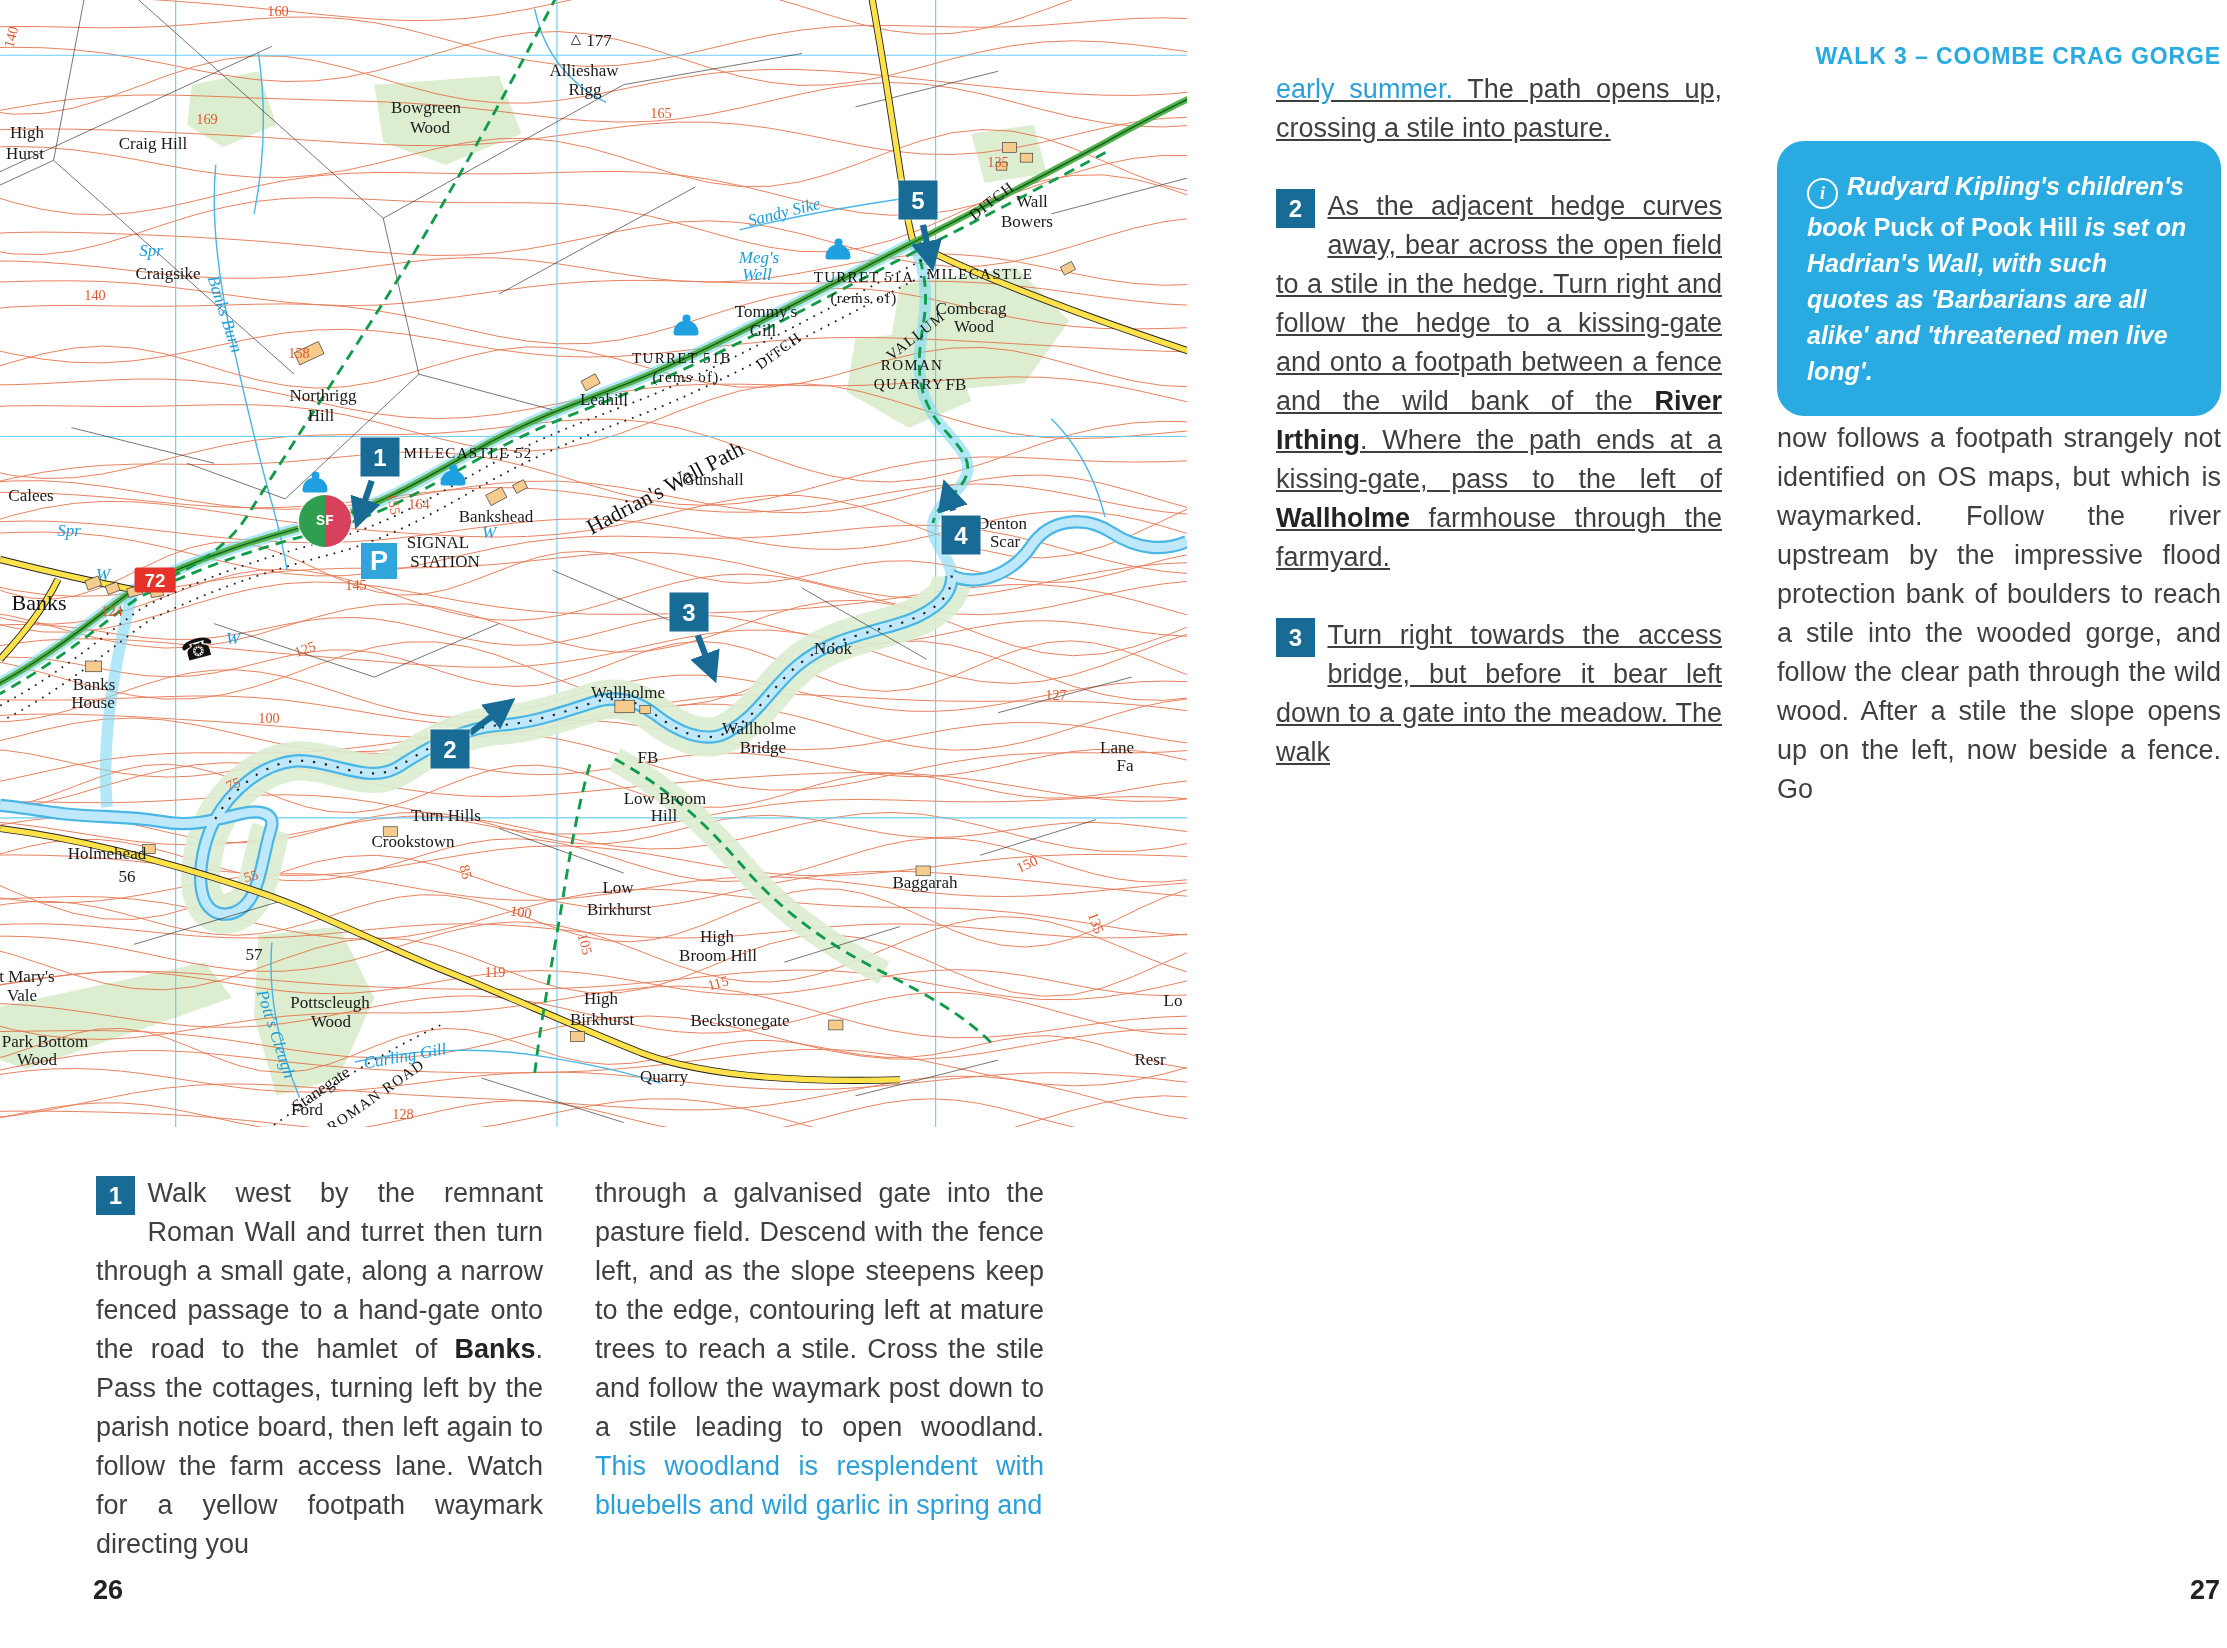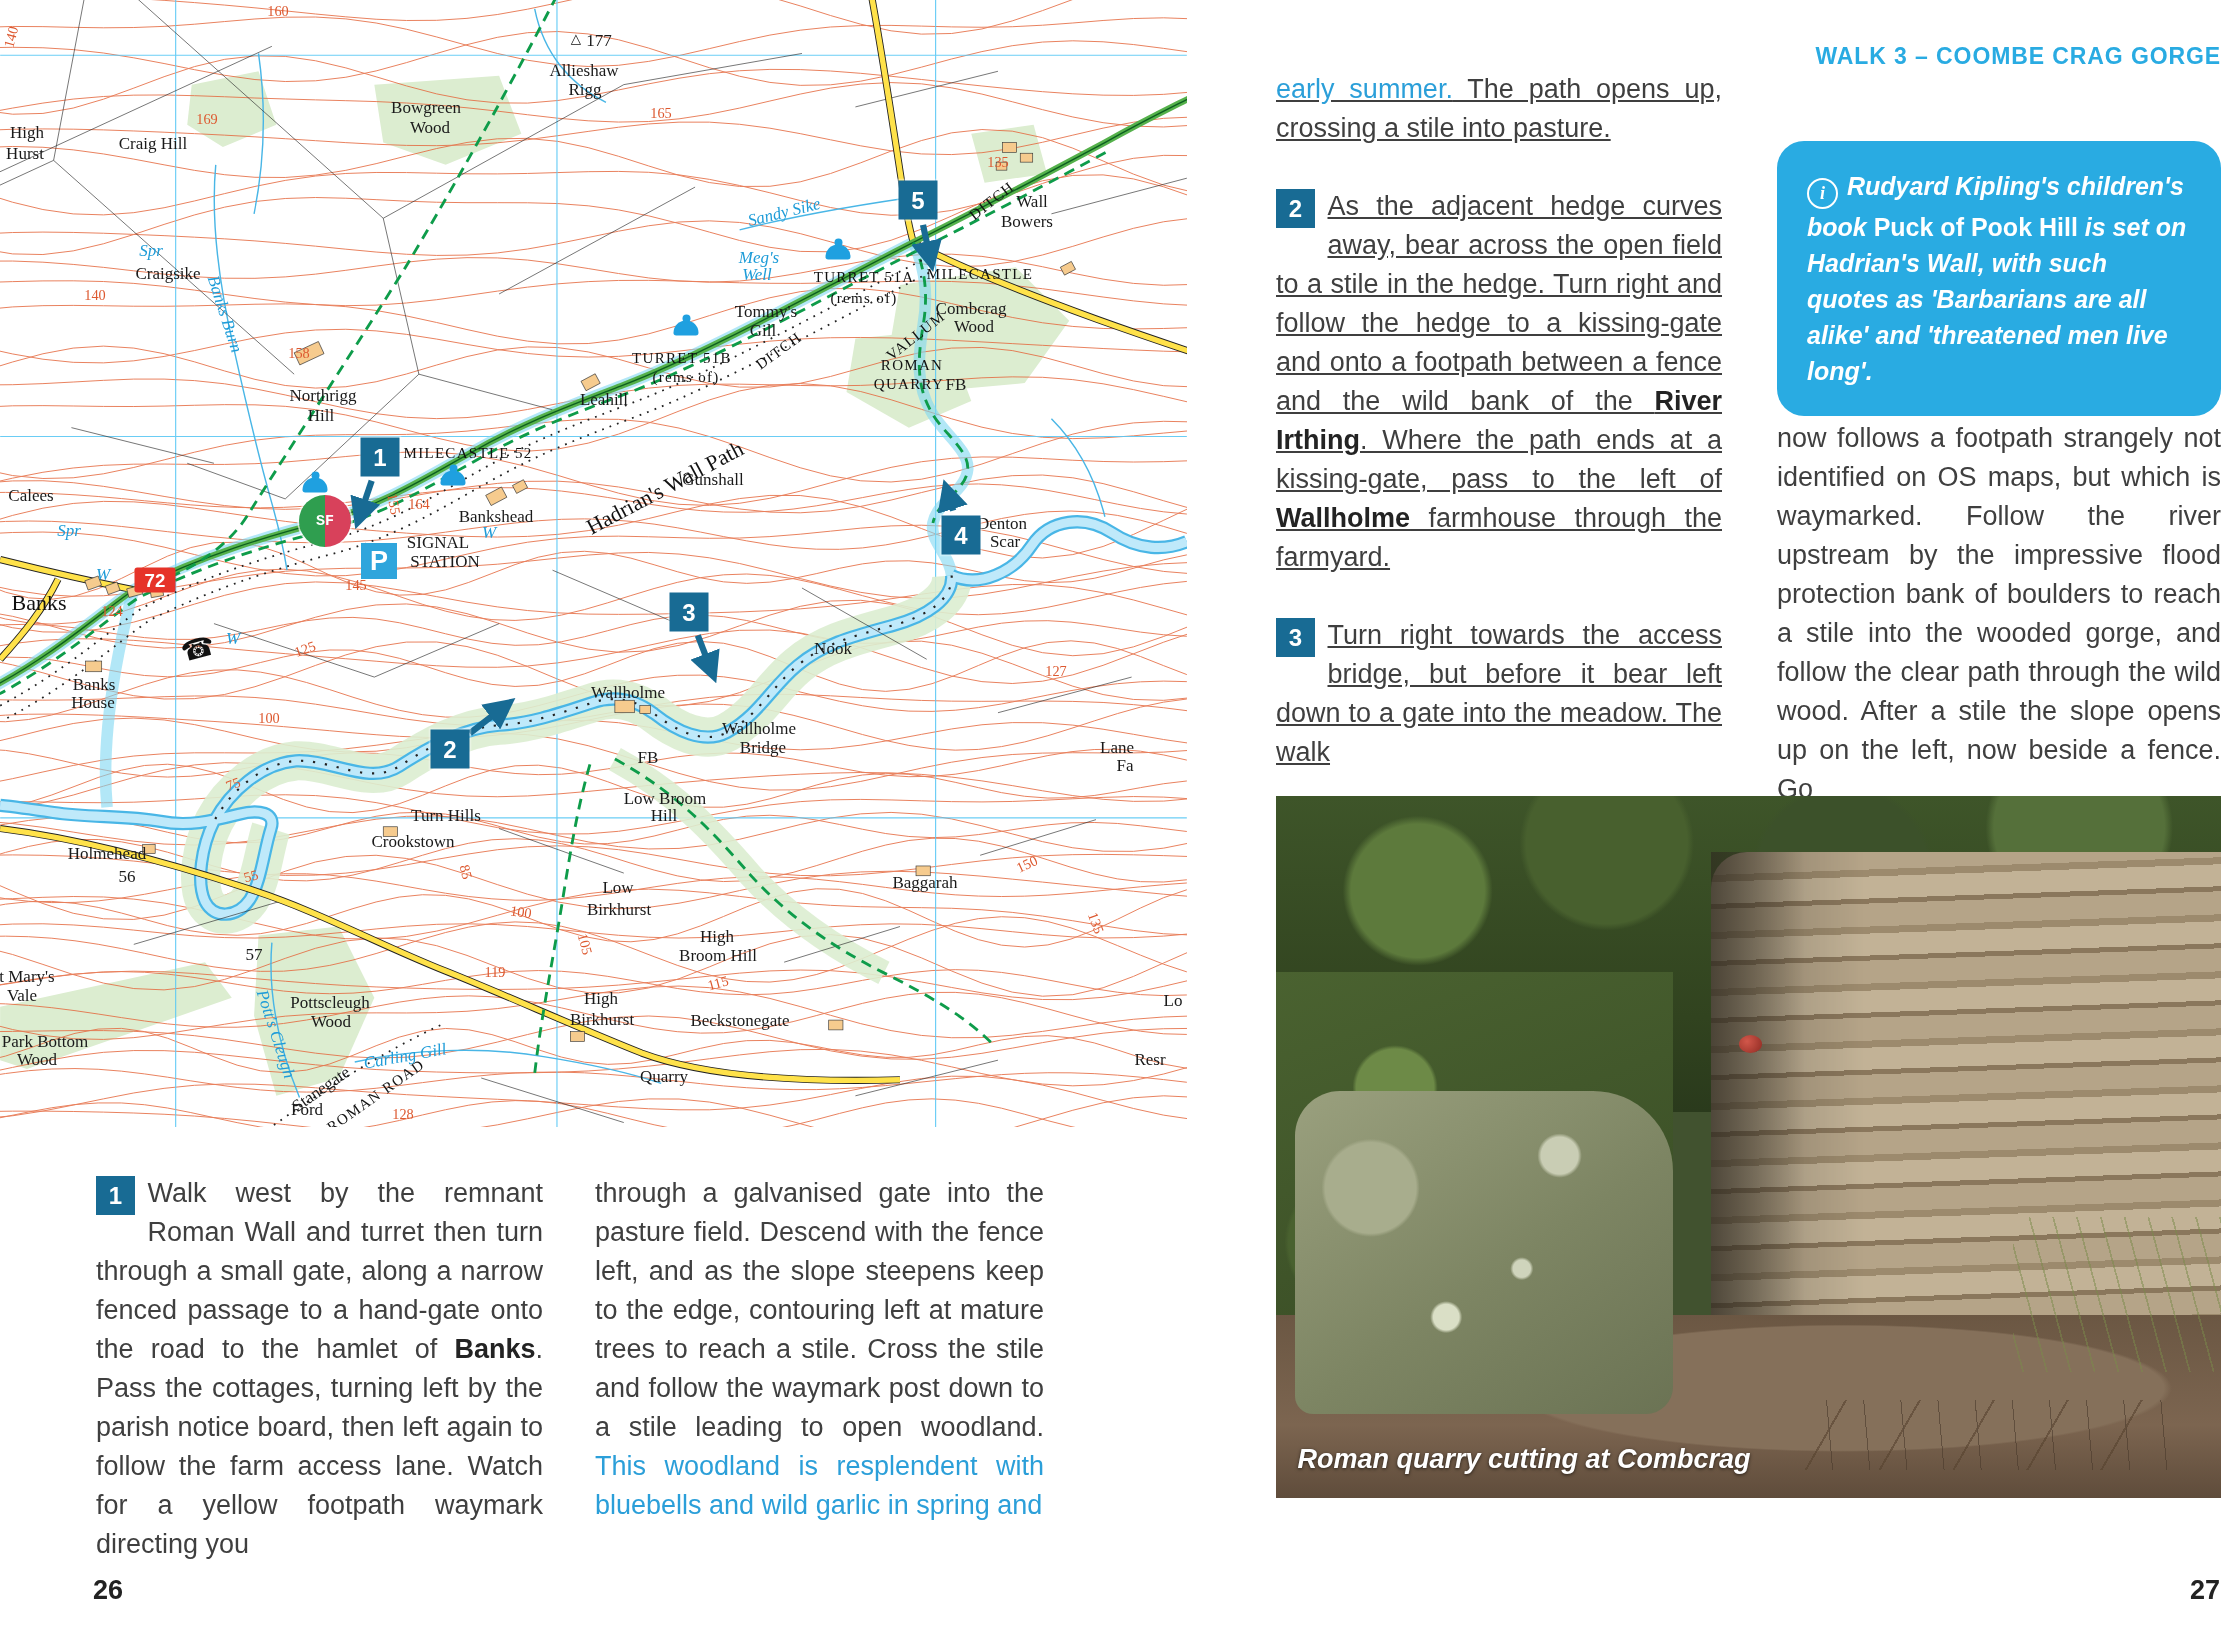--- a/index.html
+++ b/index.html
@@ -327,21 +327,21 @@
         <div class="ml cont" style="left: 112px; top: 611px;">124</div>
         <div class="ml water" style="left: 69px; top: 530px;">Spr</div>
         <div class="ml water" style="left: 103px; top: 574px;">W</div>
         <div class="ml water" style="left: 233px; top: 638px;">W</div>
         <div class="ml place" style="left: 94px; top: 684px;">Banks</div>
         <div class="ml place" style="left: 93px; top: 702px;">House</div>
         <div class="ml cont" style="left: 305px; top: 649px; transform: translate(-50%, -50%) rotate(-20deg);">125</div>
         <div class="ml cont" style="left: 269px; top: 718px;">100</div>
         <div class="ml cont" style="left: 233px; top: 784px; transform: translate(-50%, -50%) rotate(-20deg);">75</div>
         <div class="ml place" style="left: 833px; top: 648px;">Nook</div>
-        <div class="ml cont" style="left: 1056px; top: 671px;">127</div>
+        <div class="ml cont" style="left: 1056px; top: 695px;">127</div>
         <div class="ml place" style="left: 1002px; top: 523px;">Denton</div>
         <div class="ml place" style="left: 1005px; top: 541px;">Scar</div>
         <div class="ml place" style="left: 628px; top: 692px;">Wallholme</div>
         <div class="ml place" style="left: 759px; top: 728px;">Wallholme</div>
         <div class="ml place" style="left: 763px; top: 747px;">Bridge</div>
         <div class="ml place" style="left: 648px; top: 757px;">FB</div>
         <div class="ml place" style="left: 446px; top: 815px;">Turn Hills</div>
         <div class="ml place" style="left: 413px; top: 841px;">Crookstown</div>
         <div class="ml place" style="left: 107px; top: 853px;">Holmehead</div>
         <div class="ml place" style="left: 127px; top: 876px;">56</div>
@@ -420,29 +420,17 @@
   </div>
 
   <div class="infobox">
     <span class="infoicon">i</span><span><span>Rudyard Kipling's children's book </span><span class="seg-up">Puck of Pook Hill</span><span> is set on Hadrian's Wall, with such quotes as 'Barbarians are all alike' and 'threatened men live long'.</span></span>
   </div>
 
   <div class="col" style="left:1777px;top:419px;width:444px;">
     <p><span><span>now follows a footpath strangely not identified on OS maps, but which is waymarked. Follow the river upstream by the impressive flood protection bank of boulders to reach a stile into the wooded gorge, and follow the clear path through the wild wood. After a stile the slope opens up on the left, now beside a fence. Go</span></span></p>
   </div>
 
-  <div class="photo">
-    <div class="ph canopy"></div>
-    <div class="ph foliageL"></div>
-    <div class="ph cliff"></div>
-    <div class="ph cliffshade"></div>
-    <div class="ph ground"></div>
-    <div class="ph twigs"></div>
-    <div class="ph grasses"></div>
-    <div class="ph boulder"></div>
-    <div class="ph redknob"></div>
-    <div class="caption">Roman quarry cutting at Combcrag</div>
-  </div>
 
   <div class="pgnum" style="left:2181px;top:1575px;width:39px;text-align:right;">27</div>
 
 </div>
 
 
 </body></html>

